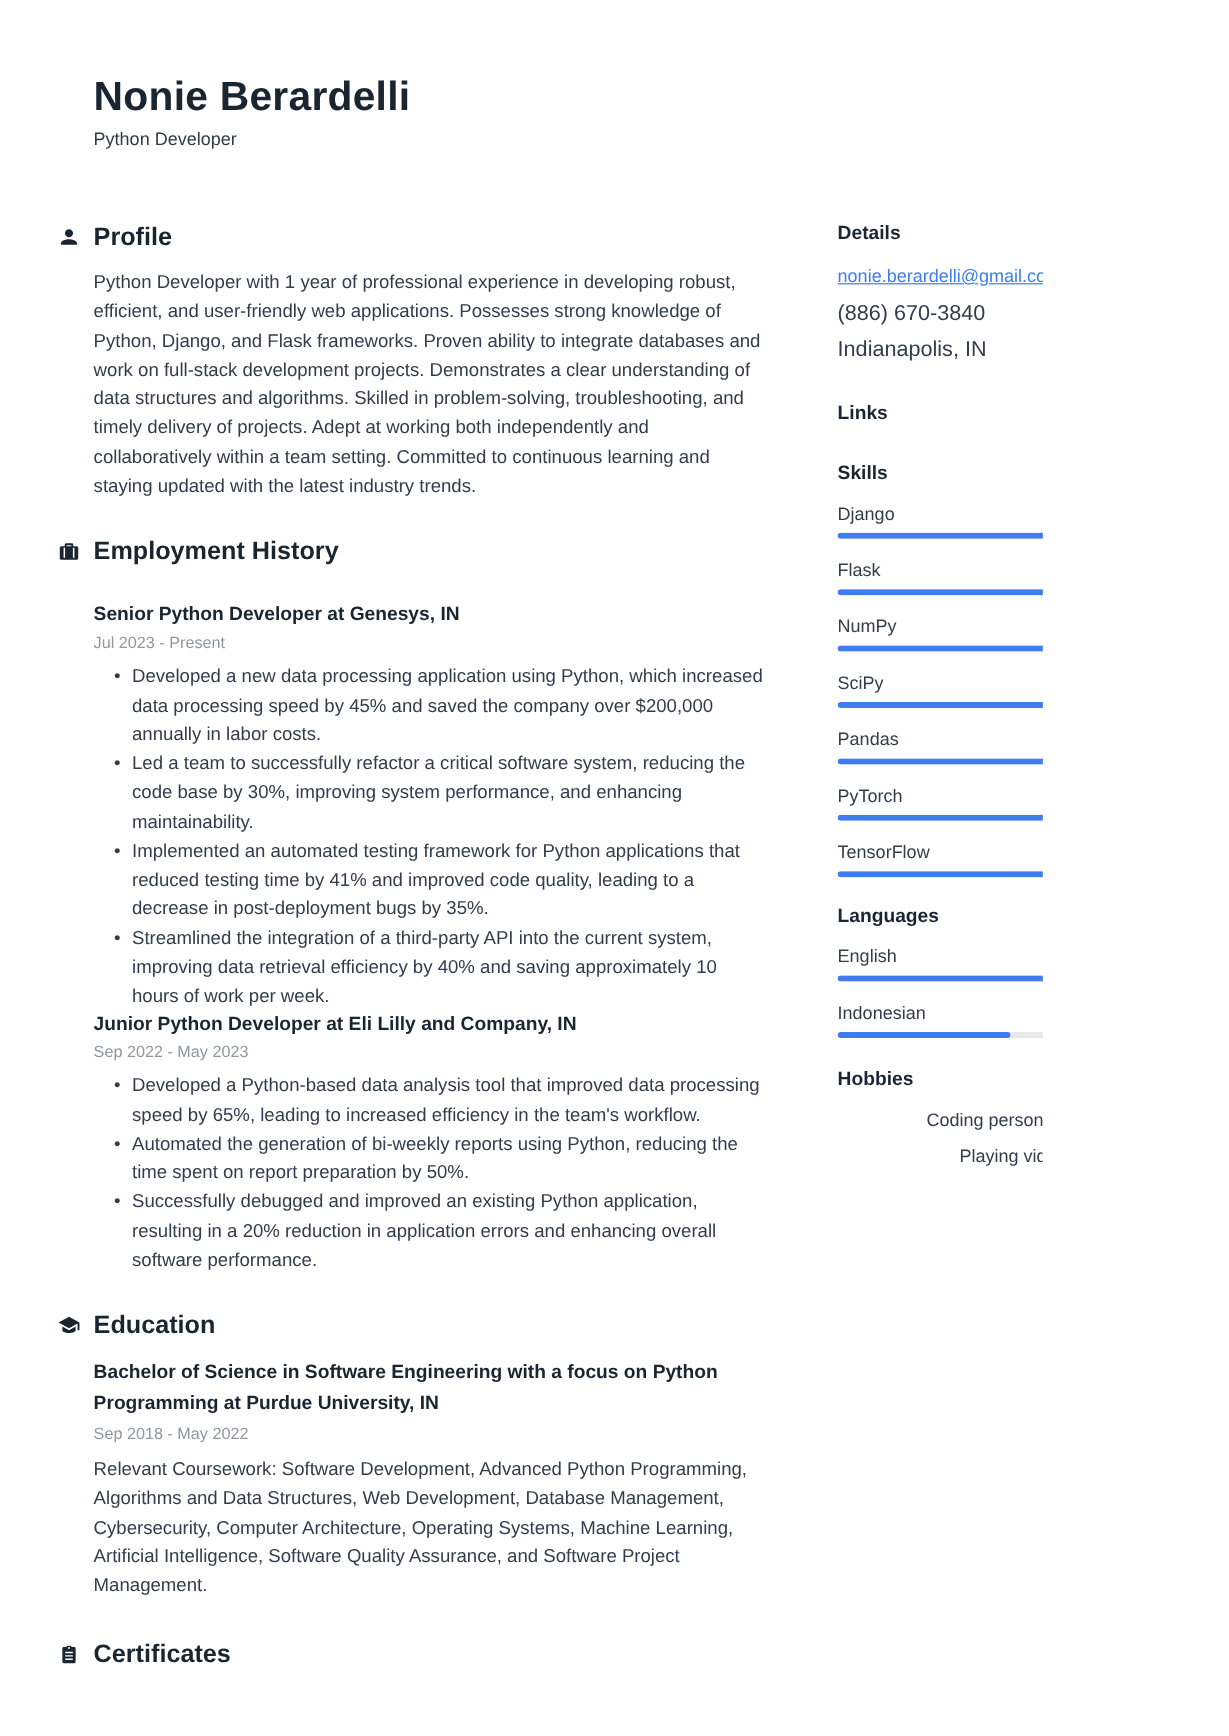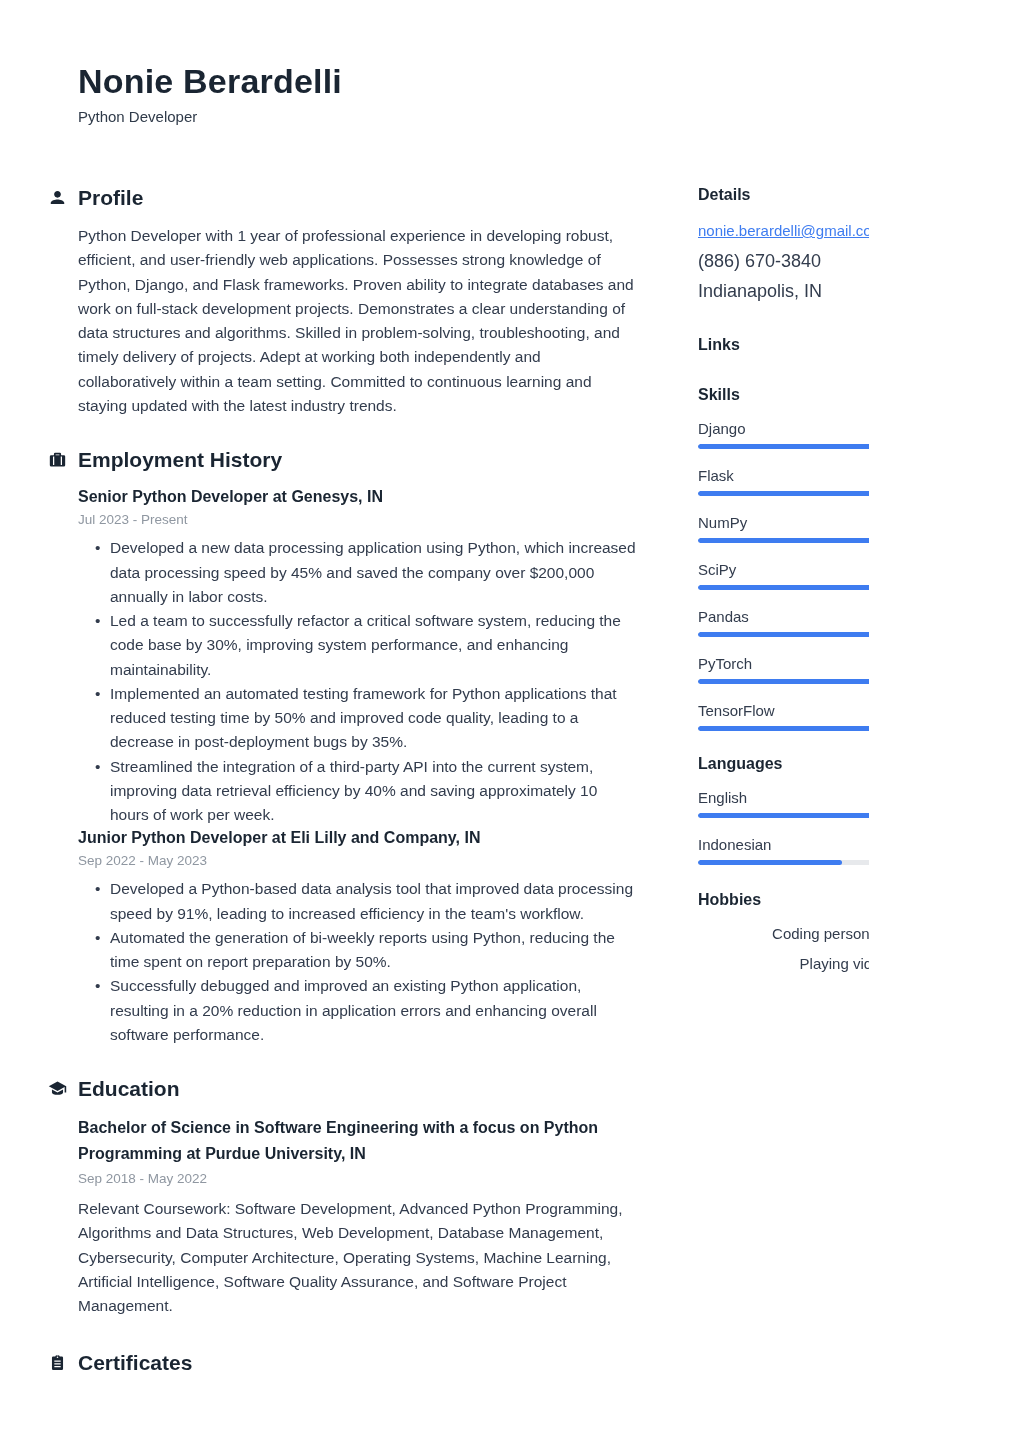--- a/index.html
+++ b/index.html
@@ -34,21 +34,21 @@
   .section-heading .sec-icon{
     position:absolute;left:-30px;top:4px;width:19px;height:19px;
   }
   .sec-icon svg{display:block;width:100%;height:100%;fill:var(--heading);}
   .profile-text{
     font-size:15.5px;line-height:24.3px;margin:12px 0 0 0;
   }
   .section{margin-top:28px;}
   .job-title{
     font-size:16px;line-height:22px;font-weight:700;color:var(--heading);
-    margin:12px 0 0 0;
+    margin:28px 0 0 0;
   }
   .job-date{font-size:13.5px;line-height:20px;color:var(--muted);margin-top:2px;}
   ul.bullets{
     margin:6px 0 0 0;padding:0 0 0 32px;list-style:none;
   }
   ul.bullets li{
     font-size:15.5px;line-height:24.25px;position:relative;
   }
   ul.bullets li::before{
     content:"\2022";position:absolute;left:-15px;color:var(--body);
@@ -116,33 +116,33 @@
 
         <div>
           <h3 class="job-title">Senior Python Developer at Genesys, IN</h3>
           <div class="job-date">Jul 2023 - Present</div>
           <ul class="bullets">
 
               <li>Developed a new data processing application using Python, which increased data processing speed by 45% and saved the company over $200,000 annually in labor costs.</li>
 
               <li>Led a team to successfully refactor a critical software system, reducing the code base by 30%, improving system performance, and enhancing maintainability.</li>
 
-              <li>Implemented an automated testing framework for Python applications that reduced testing time by 50% and improved code quality, leading to a decrease in post-deployment bugs by 35%.</li>
+              <li>Implemented an automated testing framework for Python applications that reduced testing time by 41% and improved code quality, leading to a decrease in post-deployment bugs by 35%.</li>
 
               <li>Streamlined the integration of a third-party API into the current system, improving data retrieval efficiency by 40% and saving approximately 10 hours of work per week.</li>
 
           </ul>
         </div>
 
         <div>
           <h3 class="job-title" style="margin-top:0;">Junior Python Developer at Eli Lilly and Company, IN</h3>
           <div class="job-date">Sep 2022 - May 2023</div>
           <ul class="bullets">
 
-              <li>Developed a Python-based data analysis tool that improved data processing speed by 91%, leading to increased efficiency in the team's workflow.</li>
+              <li>Developed a Python-based data analysis tool that improved data processing speed by 65%, leading to increased efficiency in the team's workflow.</li>
 
               <li>Automated the generation of bi-weekly reports using Python, reducing the time spent on report preparation by 50%.</li>
 
               <li>Successfully debugged and improved an existing Python application, resulting in a 20% reduction in application errors and enhancing overall software performance.</li>
 
           </ul>
         </div>
       </div>
 
       <div class="section">

